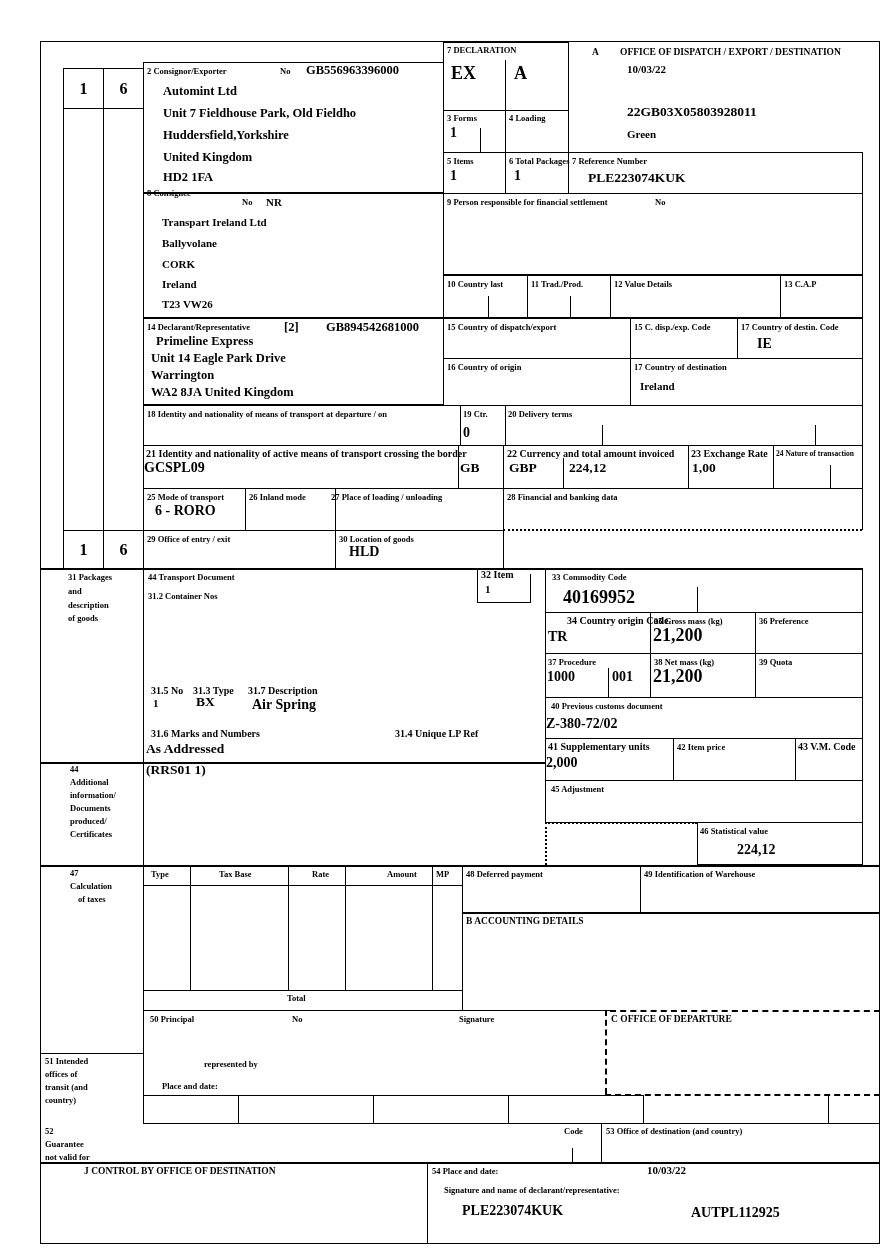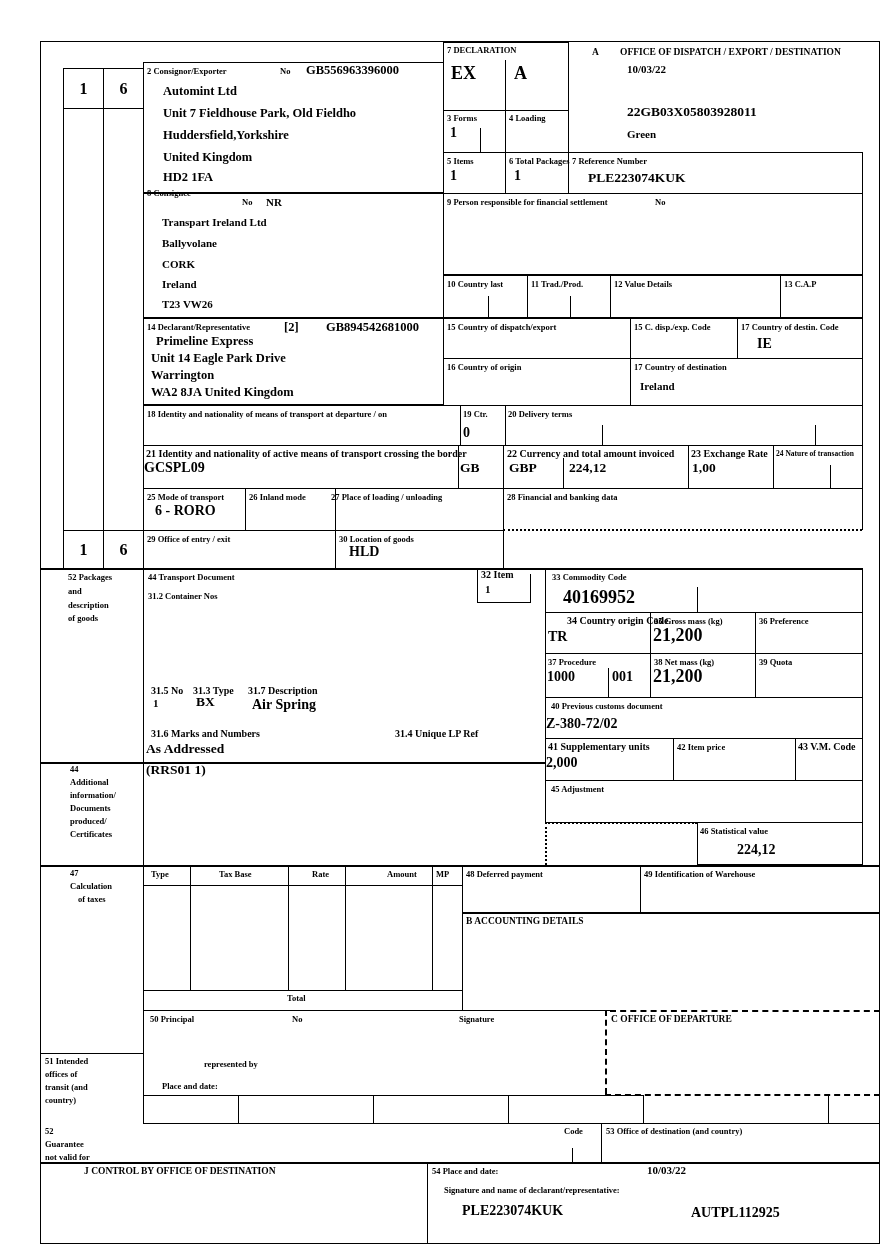--- a/index.html
+++ b/index.html
@@ -170,21 +170,21 @@
   <div class="bx" style="left:143px;top:530px;width:193px;height:39px"></div>
   <div class="bx" style="left:335px;top:530px;width:169px;height:39px"></div>
   <div class="lbl" style="left:147px;top:534px">29 Office of entry / exit</div>
   <div class="lbl" style="left:339px;top:534px">30 Location of goods</div>
   <div class="val v14" style="left:349px;top:545px">HLD</div>
 
   <i class="hl t2" style="left:40px;top:568px;width:822px"></i>
   <i class="vl" style="left:143px;top:568px;height:297px"></i>
   <i class="hl t2" style="left:40px;top:762px;width:505px"></i>
 
-  <div class="lbl" style="left:68px;top:572px">52 Packages</div>
+  <div class="lbl" style="left:68px;top:572px">31 Packages</div>
   <div class="lbl" style="left:68px;top:586px">and</div>
   <div class="lbl" style="left:68px;top:600px">description</div>
   <div class="lbl" style="left:68px;top:613px">of goods</div>
 
   <div class="lbl" style="left:148px;top:572px">44 Transport Document</div>
   <div class="lbl" style="left:148px;top:591px">31.2 Container Nos</div>
 
   <i class="vl" style="left:477px;top:568px;height:34px"></i>
   <i class="vl" style="left:530px;top:574px;height:28px"></i>
   <i class="hl" style="left:477px;top:602px;width:54px"></i>

